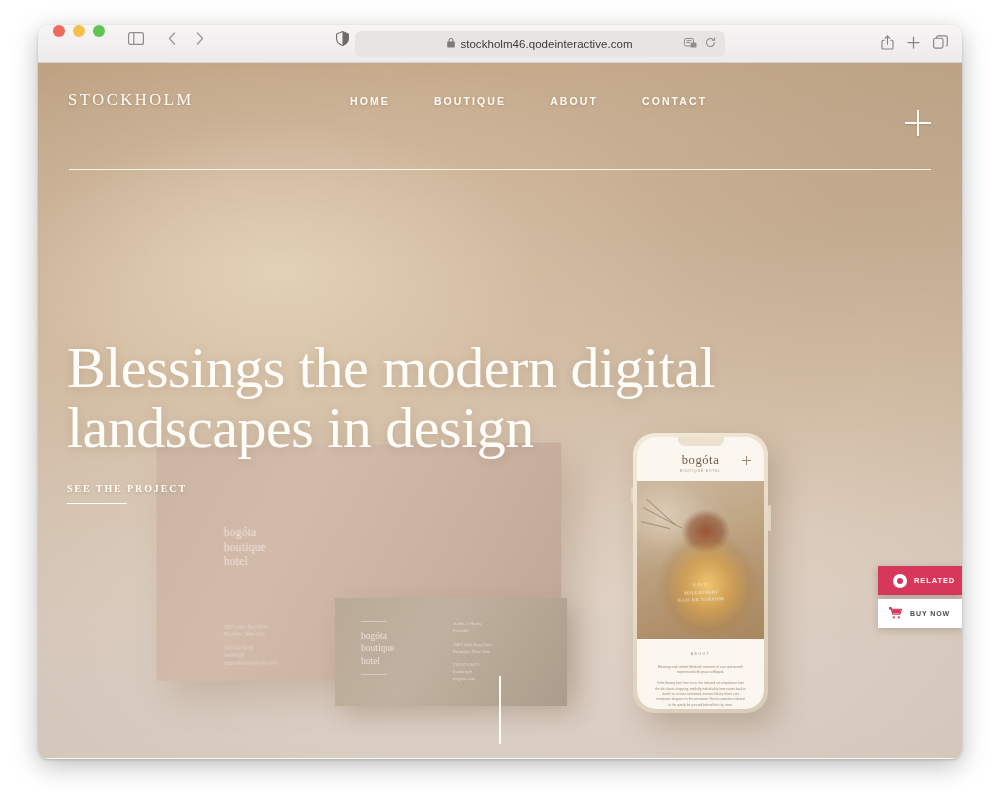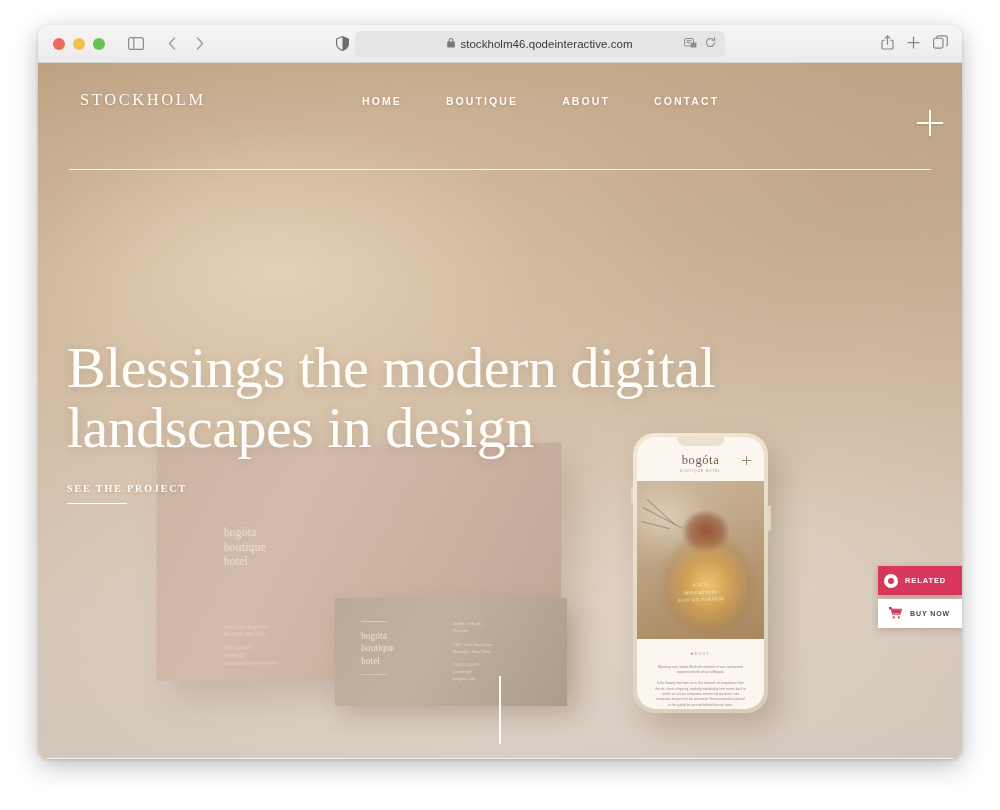--- a/index.html
+++ b/index.html
@@ -19,21 +19,21 @@
     background: #f6f6f6;
     box-shadow: 0 7px 26px rgba(0,0,0,0.26), 0 1px 3px rgba(0,0,0,0.18);
     overflow: hidden;
   }
 
   .toolbar {
     position: relative;
     height: 38px;
     background: linear-gradient(#f7f6f5, #eceaea);
     border-bottom: 1px solid #d6d4d3;
-    display: flex; align-items: center;
+    display: flex; 
   }
 
   .traffic-lights { display: flex; gap: 8px; margin-left: 15px; }
   .tl { width: 12px; height: 12px; border-radius: 50%; }
   .tl.red    { background: #ed6a5e; }
   .tl.yellow { background: #f4bf4f; }
   .tl.green  { background: #61c454; }
 
   .tb-btn {
     width: 26px; height: 26px;
@@ -103,21 +103,21 @@
     pointer-events: none;
   }
   .vignette {
     position: absolute; inset: 0;
     background: radial-gradient(ellipse 78% 70% at 50% 42%, rgba(0,0,0,0) 52%, rgba(90,65,40,0.10) 100%);
     pointer-events: none;
   }
 
   
   .site-header {
-    position: absolute; left: 12px; top: 0;
+    position: absolute; left: 0; top: 0;
     width: 100%; height: 75px;
     z-index: 20;
   }
   .logo {
     position: absolute; left: 30px; top: 27px;
     color: #fffdf8;
     font-family: "Liberation Serif", serif;
     font-size: 16.5px;
     letter-spacing: 2.6px;
     text-shadow: 0 1px 3px rgba(110,85,58,0.3);
@@ -365,21 +365,21 @@
   
   .side-buttons {
     position: absolute; right: 0; top: 503px;
     z-index: 40;
     display: flex; flex-direction: column;
   }
   .btn-related {
     width: 84px; height: 29px;
     background: #d6375a;
     display: flex; align-items: center;
-    padding-left: 6px; gap: 7px;
+    padding-left: 15px; gap: 7px;
     box-shadow: 0 2px 7px rgba(80,40,50,0.3);
   }
   .q-icon {
     width: 14px; height: 14px; border-radius: 50%;
     background: #ffffff;
     position: relative; flex-shrink: 0;
   }
   .q-icon::after {
     content: ""; position: absolute;
     left: 4px; top: 4px; width: 6px; height: 6px;

